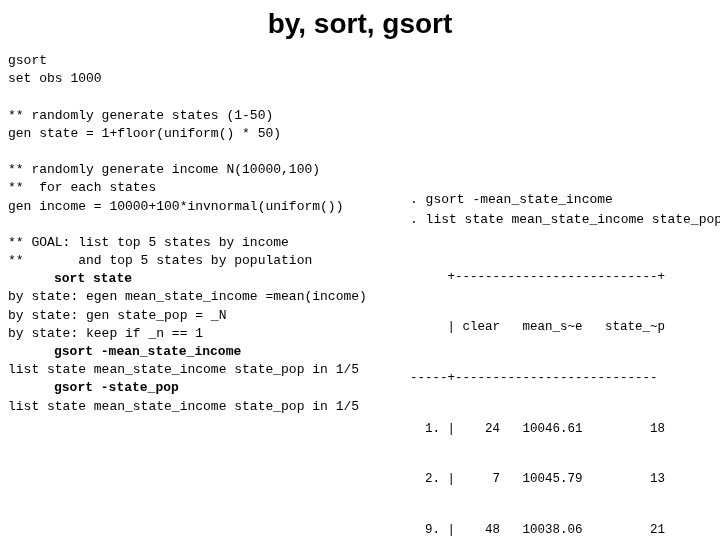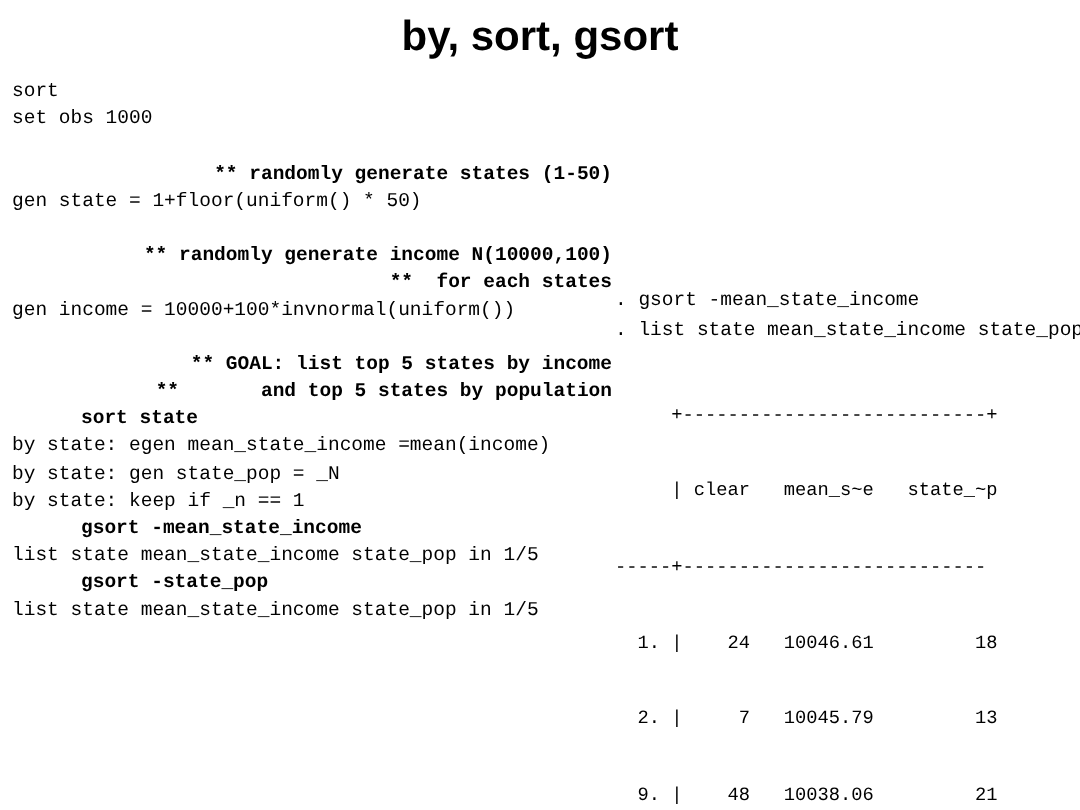--- a/index.html
+++ b/index.html
@@ -35,43 +35,42 @@
     }
     .code-line {
       line-height: 1.4;
       white-space: pre;
     }
     .bold {
       font-weight: bold;
       margin-left: 46px;
     }
     .comment {
-      font-weight: bold;
-      text-align: right;
+      font-weight: normal;
     }
     .table-block {
       margin-top: 6px;
       white-space: pre;
       font-size: 12.5px;
       line-height: 1.35;
     }
     .right-cmd {
       font-size: 13px;
       line-height: 1.5;
       white-space: pre;
     }
   </style>
 </head>
 <body>
 
 <div class="title">by, sort, gsort</div>
 
 <div class="left-panel">
   <div>
-    <div class="code-line">sort</div>
+    <div class="code-line">gsort</div>
     <div class="code-line">set obs 1000</div>
     <div class="code-line">&nbsp;</div>
     <div class="code-line comment">** randomly generate states (1-50)</div>
     <div class="code-line">gen state = 1+floor(uniform() * 50)</div>
     <div class="code-line">&nbsp;</div>
     <div class="code-line comment">** randomly generate income N(10000,100)</div>
     <div class="code-line comment">**  for each states</div>
     <div class="code-line">gen income = 10000+100*invnormal(uniform())</div>
     <div class="code-line">&nbsp;</div>
     <div class="code-line comment">** GOAL: list top 5 states by income</div>

